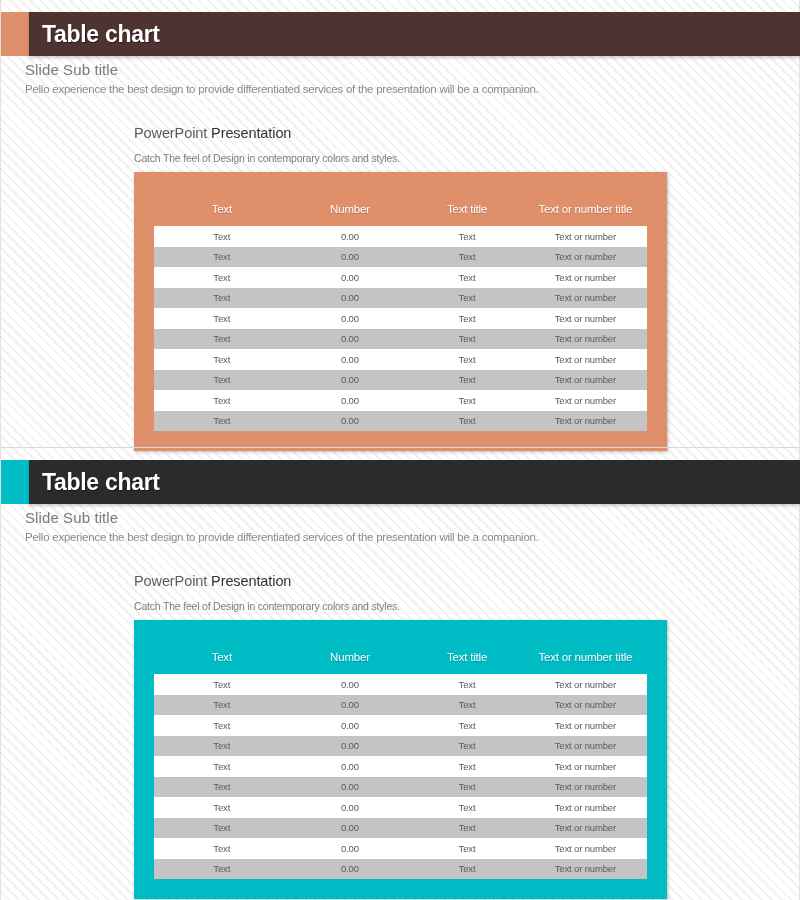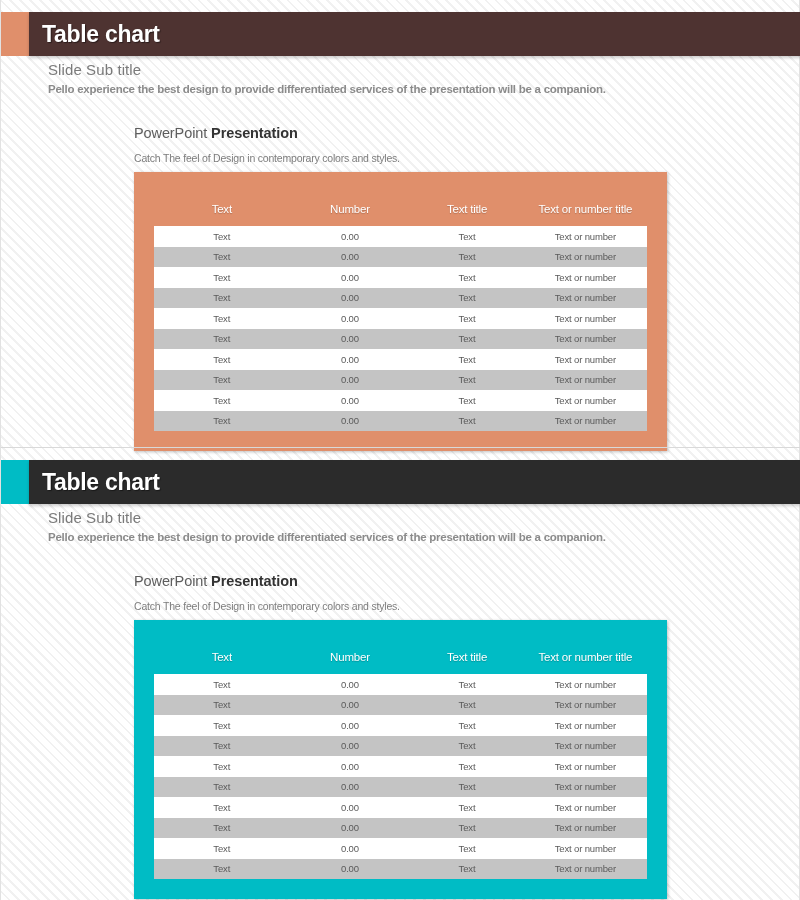--- a/index.html
+++ b/index.html
@@ -85,55 +85,54 @@
   
   .theme-orange .titlebar-accent { background: #e08f6b; }
   .theme-orange .titlebar-main   { background: #4e3331; }
   
   .theme-teal .titlebar-accent { background: #00bcc5; }
   .theme-teal .titlebar-main   { background: #2b2b2b; }
 
   
   .subtitle-block {
     position: absolute;
-    left: 47px;
+    left: 24px;
     top: 60px;
     width: 700px;
   }
   .subtitle-main {
     font-size: 15px;
     color: #7a7a7a;
     font-weight: normal;
     line-height: 20px;
     letter-spacing: 0.1px;
   }
   .subtitle-desc {
     font-size: 11.5px;
     color: #8b8b8b;
     line-height: 16px;
     letter-spacing: -0.25px;
     margin-top: 1px;
-    font-weight: bold;
   }
 
   
   .content-heading {
     position: absolute;
     left: 133px;
     top: 124px;
     width: 560px;
   }
   .ch-title {
     font-size: 14.5px;
     color: #4a4a4a;
     line-height: 19px;
     letter-spacing: -0.1px;
   }
   .ch-title .light { font-weight: normal; color: #5d5d5d; }
-  .ch-title .bold  { font-weight: bold;  color: #333333; text-align: center; }
+  .ch-title .bold  { font-weight: normal;  color: #333333; text-align: center; }
   .ch-sub {
     font-size: 10.5px;
     color: #7d7d7d;
     line-height: 15px;
     letter-spacing: -0.2px;
     margin-top: 8px;
   }
 
   
   .table-wrap {

